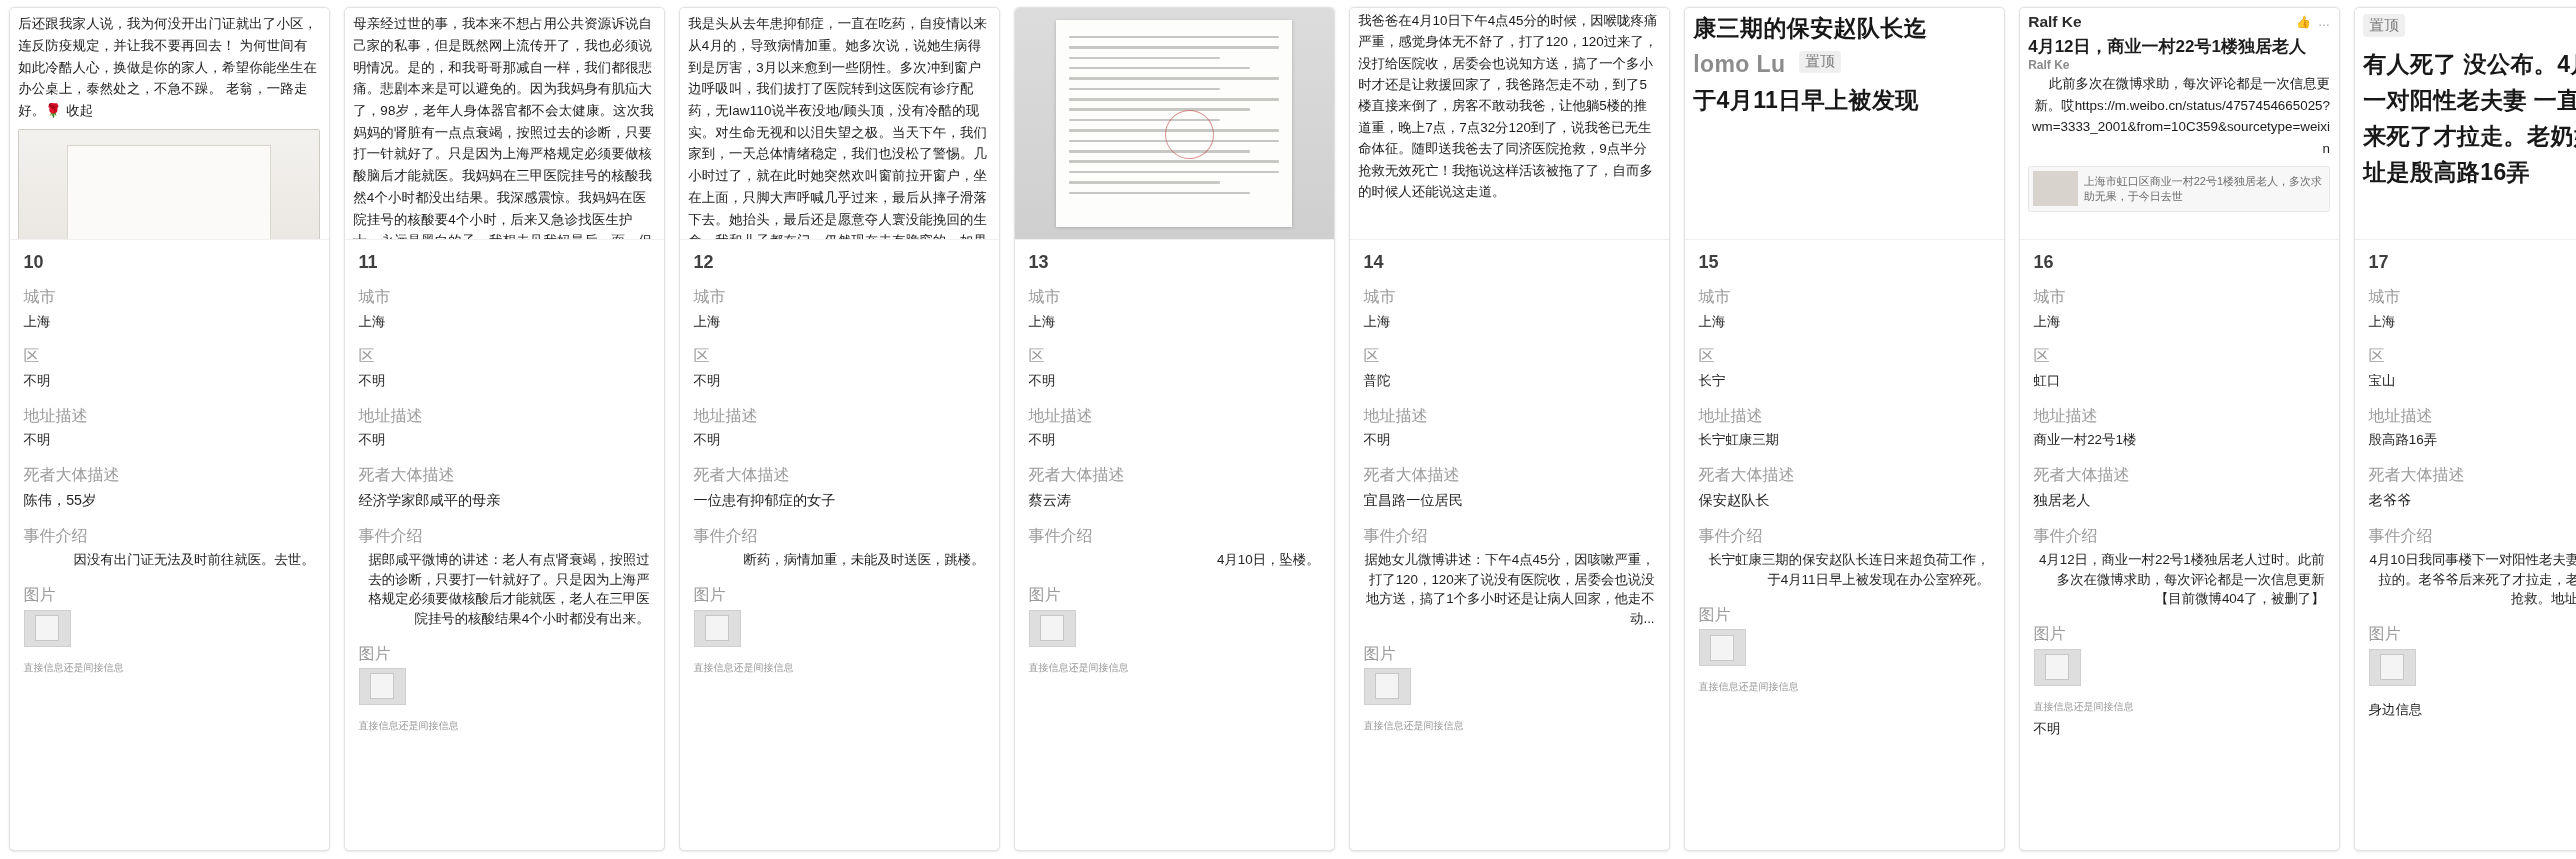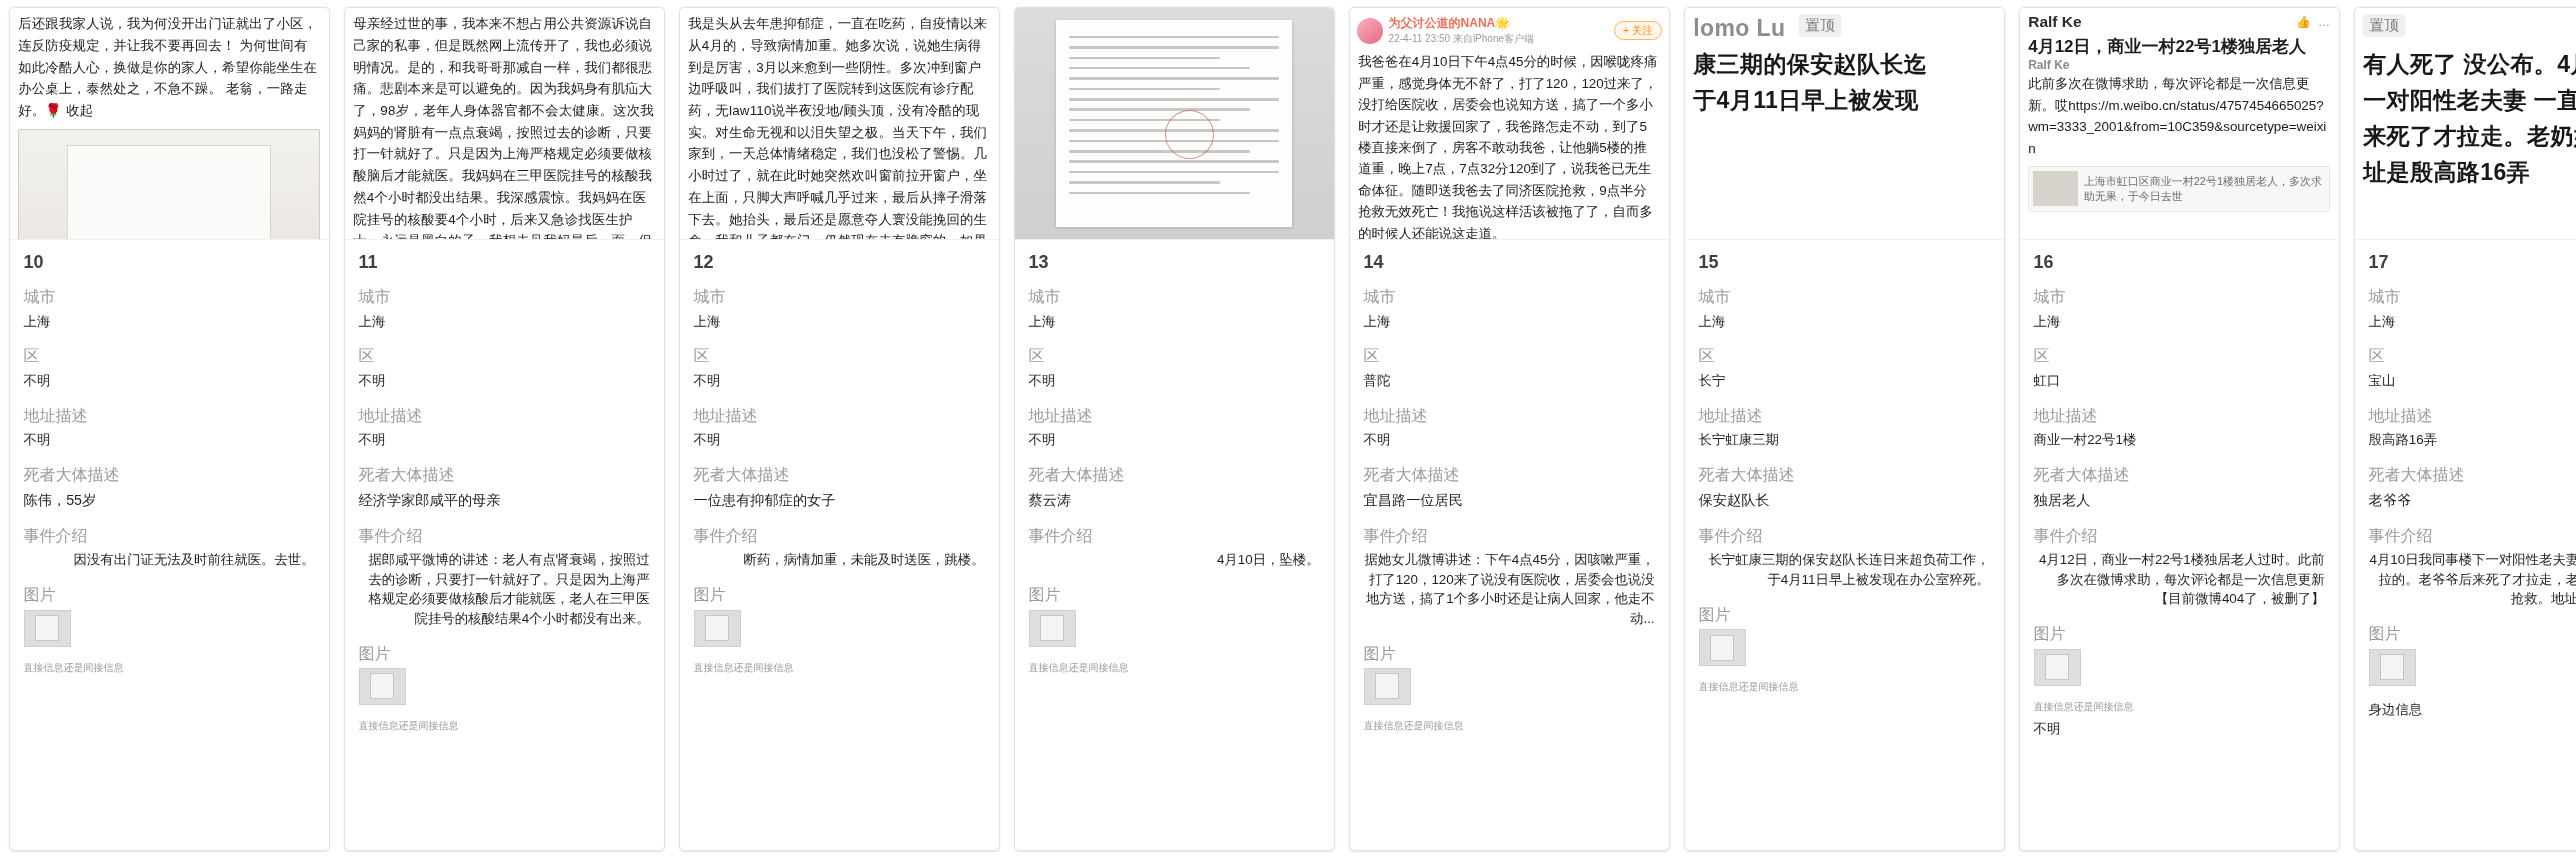--- a/index.html
+++ b/index.html
@@ -146,20 +146,21 @@
     font-size: 17px;
     font-weight: bold;
     color: #1d1d1d;
   }
   .kv-text {
     padding: 1.7px 8.6px 0 8.6px;
     font-size: 13.4px;
     line-height: 1.6;
     color: #1b1b1b;
     word-break: break-all;
+    text-align: right;
   }
   .photo-thumb {
     margin: 7px 8.6px 0 8.6px;
     height: 129px;
     background: #ddd9d2;
     border: 0.9px solid #cfcac2;
     border-radius: 1.7px;
     position: relative;
     overflow: hidden;
   }
@@ -398,28 +399,20 @@
       <div class="flabel">事件介绍</div>
       <div class="fvalue clamp4">4月10日，坠楼。</div>
       <div class="flabel">图片</div>
       <div class="thumb-small doc"></div>
       <div class="footer-note">直接信息还是间接信息</div>
     </div>
   </div>
 
   <div class="card">
     <div class="shot">
-      <div class="weibo-head">
-        <div class="avatar"></div>
-        <div class="wb-meta">
-          <div class="wb-name">为父讨公道的NANA🌟</div>
-          <div class="wb-sub">22-4-11 23:50  来自iPhone客户端</div>
-        </div>
-        <div class="wb-follow">+ 关注</div>
-      </div>
       <div class="wb-body">我爸爸在4月10日下午4点45分的时候，因喉咙疼痛严重，感觉身体无不舒了，打了120，120过来了，没打给医院收，居委会也说知方送，搞了一个多小时才还是让救援回家了，我爸路怎走不动，到了5楼直接来倒了，房客不敢动我爸，让他躺5楼的推道重，晚上7点，7点32分120到了，说我爸已无生命体征。随即送我爸去了同济医院抢救，9点半分抢救无效死亡！我拖说这样活该被拖了了，自而多的时候人还能说这走道。</div>
     </div>
     <div class="fields">
       <div class="row-num">14</div>
       <div class="flabel">城市</div>
       <div class="fvalue">上海</div>
       <div class="flabel">区</div>
       <div class="fvalue">普陀</div>
       <div class="flabel">地址描述</div>
       <div class="fvalue">不明</div>
@@ -428,25 +421,25 @@
       <div class="flabel">事件介绍</div>
       <div class="fvalue clamp4">据她女儿微博讲述：下午4点45分，因咳嗽严重，打了120，120来了说没有医院收，居委会也说没地方送，搞了1个多小时还是让病人回家，他走不动...</div>
       <div class="flabel">图片</div>
       <div class="thumb-small doc"></div>
       <div class="footer-note">直接信息还是间接信息</div>
     </div>
   </div>
 
   <div class="card">
     <div class="shot">
+      <div class="big-title">康三期的保安赵队长迄</div>
       <div class="big-title grey-title">
         <span>lomo Lu</span>
         <span class="pin-badge">置顶</span>
       </div>
-      <div class="big-title">康三期的保安赵队长迄</div>
       <div class="big-title">于4月11日早上被发现</div>
     </div>
     <div class="fields">
       <div class="row-num">15</div>
       <div class="flabel">城市</div>
       <div class="fvalue">上海</div>
       <div class="flabel">区</div>
       <div class="fvalue">长宁</div>
       <div class="flabel">地址描述</div>
       <div class="fvalue">长宁虹康三期</div>

